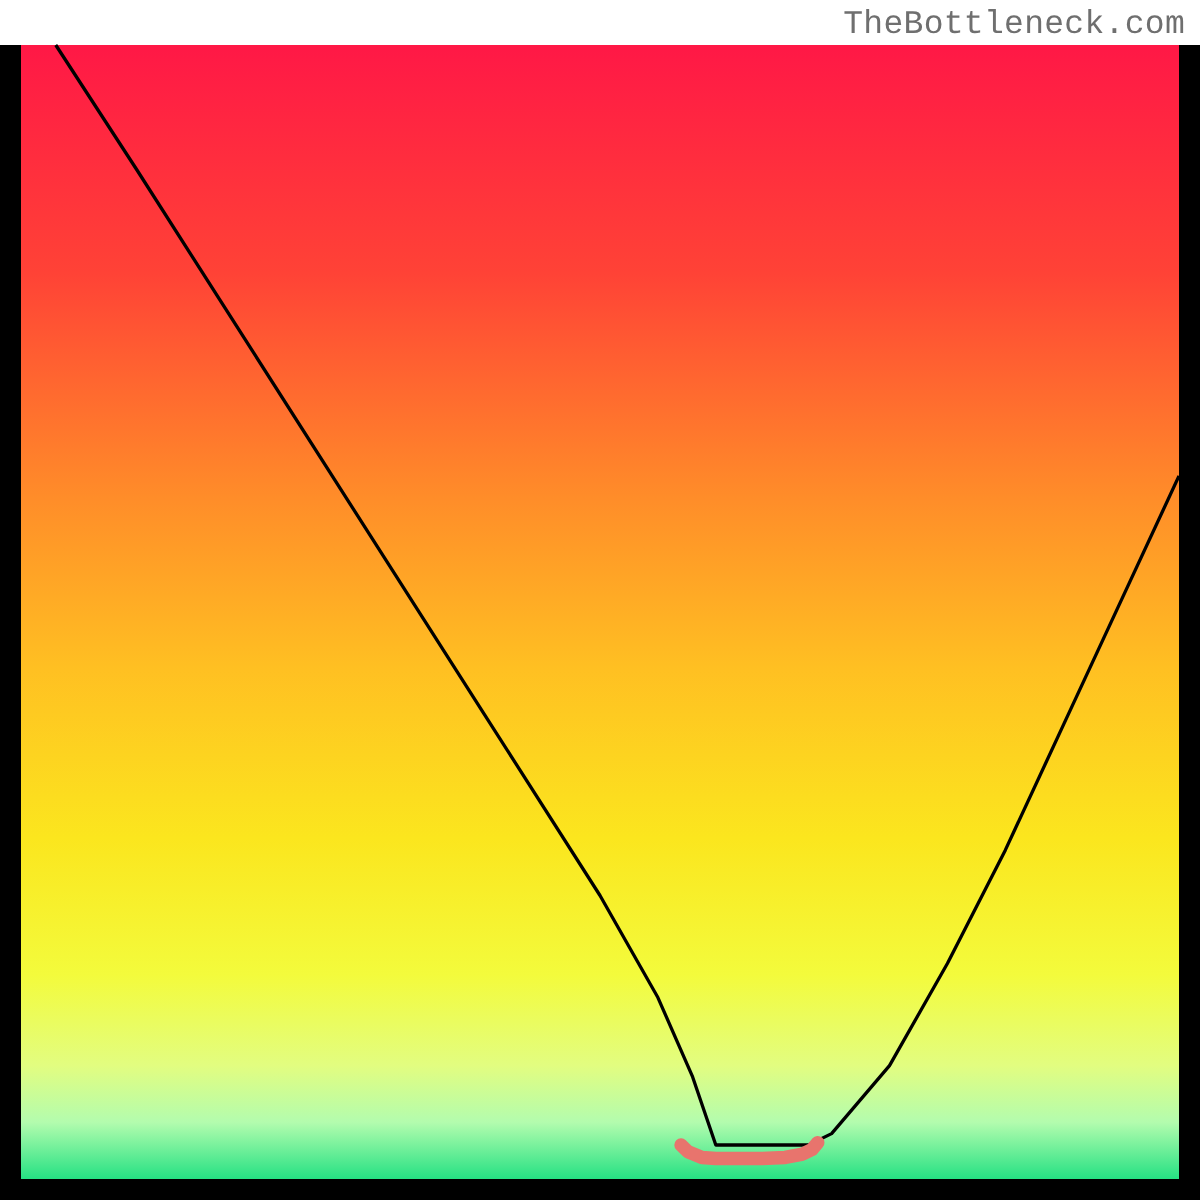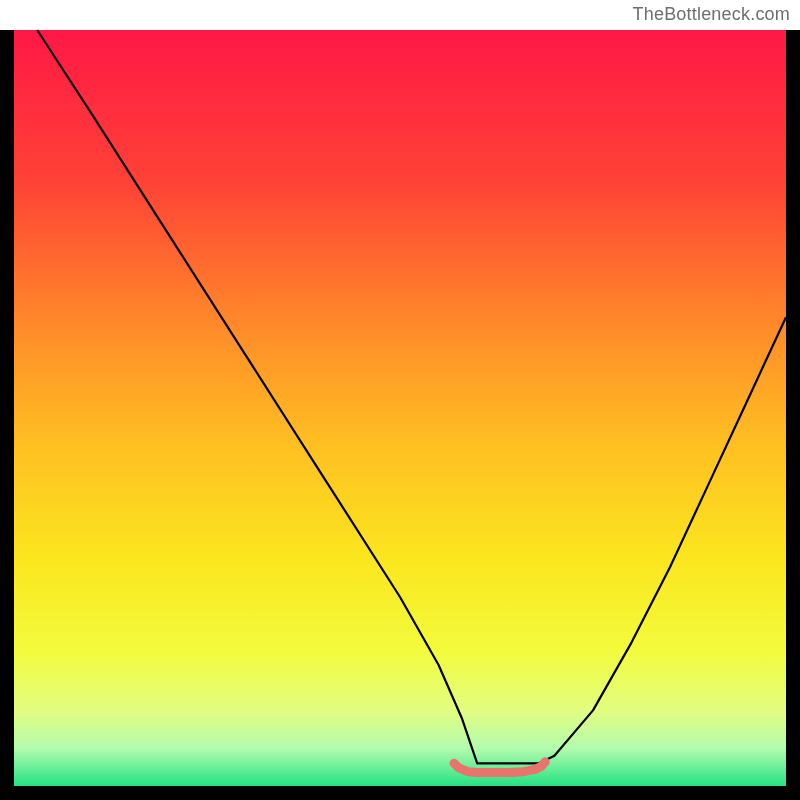--- a/index.html
+++ b/index.html
@@ -11,23 +11,23 @@
   .wrap {
     width: 800px;
     height: 800px;
     position: relative;
   }
   .watermark {
     position: absolute;
     top: 4px;
     right: 10px;
     color: #6f6f6f;
-    font-size: 18px;
+    font-size: 22px;
     letter-spacing: 0.2px;
-    font-family: Liberation Sans, sans-serif;
+    font-family: Liberation Mono, monospace;
   }
   svg { display: block; }
 </style>
 </head>
 <body>
 
 <div class="wrap">
   <div class="watermark">TheBottleneck.com</div>
   <svg id="chart-svg" width="800" height="800" viewBox="0 0 800 800">
       <defs>

